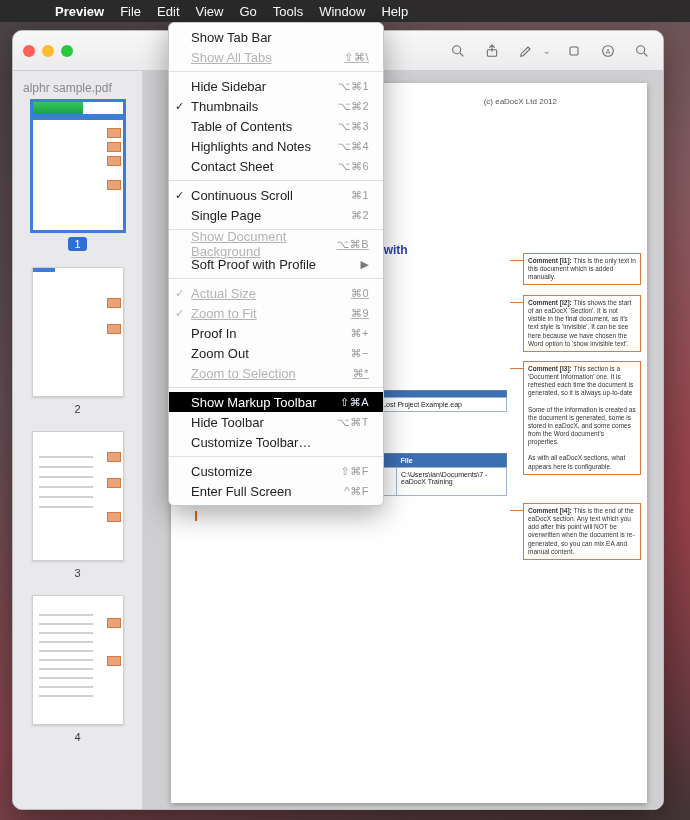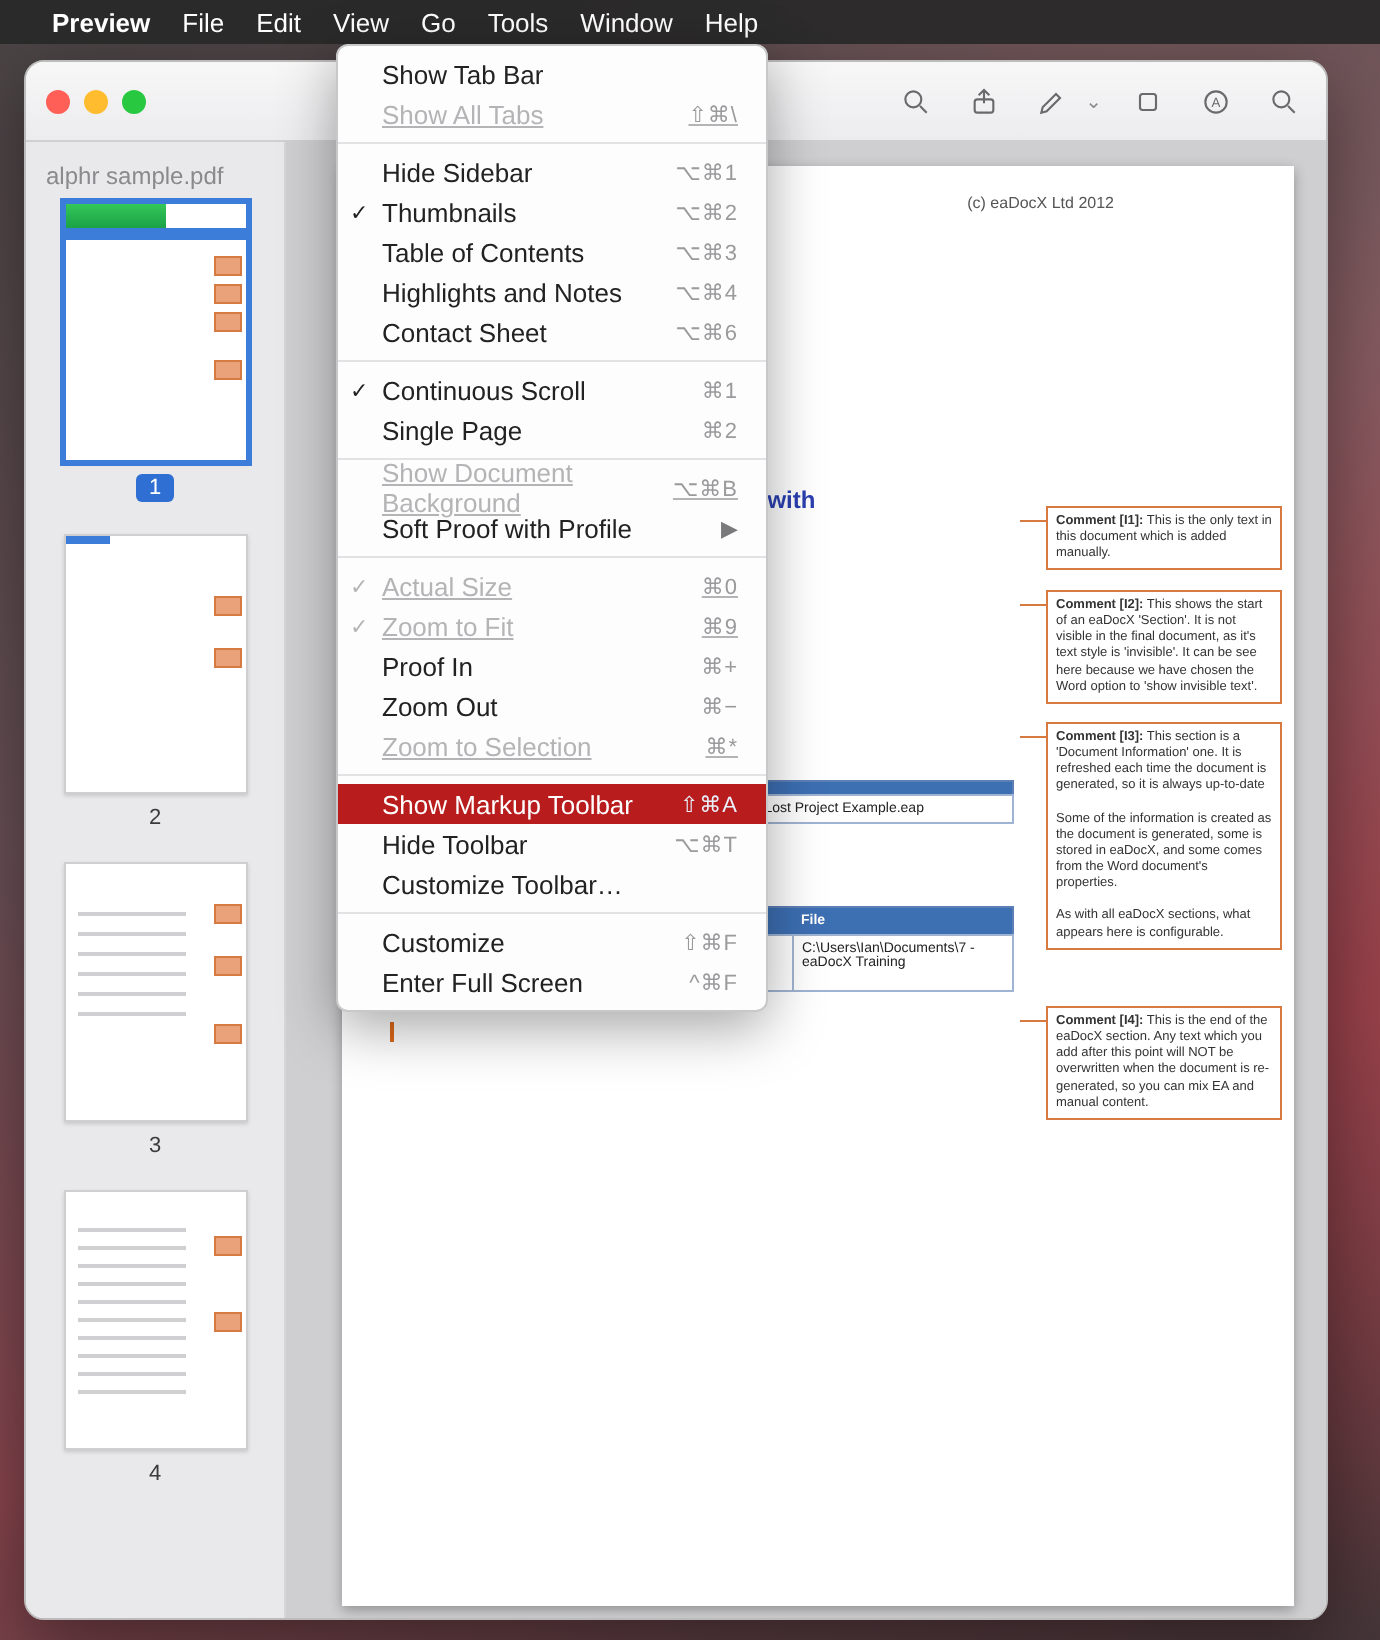--- a/index.html
+++ b/index.html
@@ -5,21 +5,21 @@
   * { box-sizing: border-box; margin: 0; padding: 0; font-family: -apple-system, "Helvetica Neue", Arial, sans-serif; }
   body { width: 690px; height: 820px; background: linear-gradient(135deg,#6b5a5a,#8a6c70,#a64c56); position: relative; overflow: hidden; }
   .desktop-tex { position:absolute; inset:0; background:
     radial-gradient(circle at 80% 20%, rgba(255,160,160,.25), transparent 40%),
     radial-gradient(circle at 90% 60%, rgba(180,60,70,.45), transparent 50%),
     linear-gradient(160deg,#4a4445 0%, #6a5157 40%, #8b464f 70%, #3b3537 100%);
   }
   
   .menubar { position:relative; display:flex; align-items:center; height:22px; background:rgba(40,40,40,.92); color:#fff; font-size:13px; padding:0 10px; gap:16px; z-index:50;}
   .menubar .apple { font-size:14px; }
-  .menubar .app { font-weight:600; }
+  .menubar .app { font-weight:600;margin-left:29px; }
   .menubar .mi { cursor:default; }
   .menubar .mi.open { background:#2a2a2a; padding:2px 6px; margin:-2px -6px; border-radius:3px;}
   
   .window { position:absolute; top:30px; left:12px; width:652px; height:780px; background:#f5f5f7; border-radius:10px; box-shadow:0 10px 40px rgba(0,0,0,.45); overflow:hidden; border:1px solid #bcbcbc; z-index:10;}
   .titlebar { height:40px; background:linear-gradient(#f7f7f8,#ececee); border-bottom:1px solid #d0d0d2; display:flex; align-items:center; padding:0 10px; gap:12px;}
   .traffic { display:flex; gap:7px; }
   .tl { width:12px; height:12px; border-radius:50%; }
   .tl.r{background:#ff5f57;} .tl.y{background:#febc2e;} .tl.g{background:#28c840;}
   .spacer{flex:1;}
   .tbicon { width:22px; height:22px; color:#6a6a6d; display:flex; align-items:center; justify-content:center; font-size:15px;}
@@ -49,21 +49,21 @@
   
   .tbl{ position:absolute; left:24px; width:312px; border:1px solid #5c7fb5; font-size:7px; border-collapse:collapse;}
   .tbl th{ background:#3d6fb3; color:#fff; text-align:left; padding:3px 4px; font-weight:600;}
   .tbl td{ border:1px solid #9fb4d2; padding:3px 4px; vertical-align:top; color:#222;}
   .tbl1{ top:307px;}
   .tbl2{ top:370px;}
   .redbar{ position:absolute; left:24px; top:428px; width:2px; height:10px; background:#e06a1a; border-left:2px solid #e06a1a;}
   
   .menu { position:absolute; top:22px; left:168px; width:216px; background:#fdfdfd; border:1px solid #c8c8ca; border-radius:6px; box-shadow:0 8px 28px rgba(0,0,0,.35); z-index:60; padding:4px 0; font-size:13px; color:#222;}
   .menu .row{ display:flex; align-items:center; height:20px; padding:0 14px 0 22px; position:relative;}
-  .menu .row.sel{ background:#b91c1c; color:#fff;}
+  .menu .row.sel{ background:#000000; color:#fff;}
   .menu .row.dis{ color:#b4b4b6;text-decoration:underline;}
   .menu .sep{ height:1px; background:#e2e2e4; margin:4px 0;}
   .menu .chk{ position:absolute; left:6px; font-size:11px;}
   .menu .sc{ margin-left:auto; font-size:11px; color:#9a9a9d; letter-spacing:.5px;}
   .menu .row.sel .sc{ color:#e8f0fd;}
   .menu .sub{ margin-left:auto; font-size:11px; color:#7a7a7d;}
 </style>
 </head>
 <body>
 

